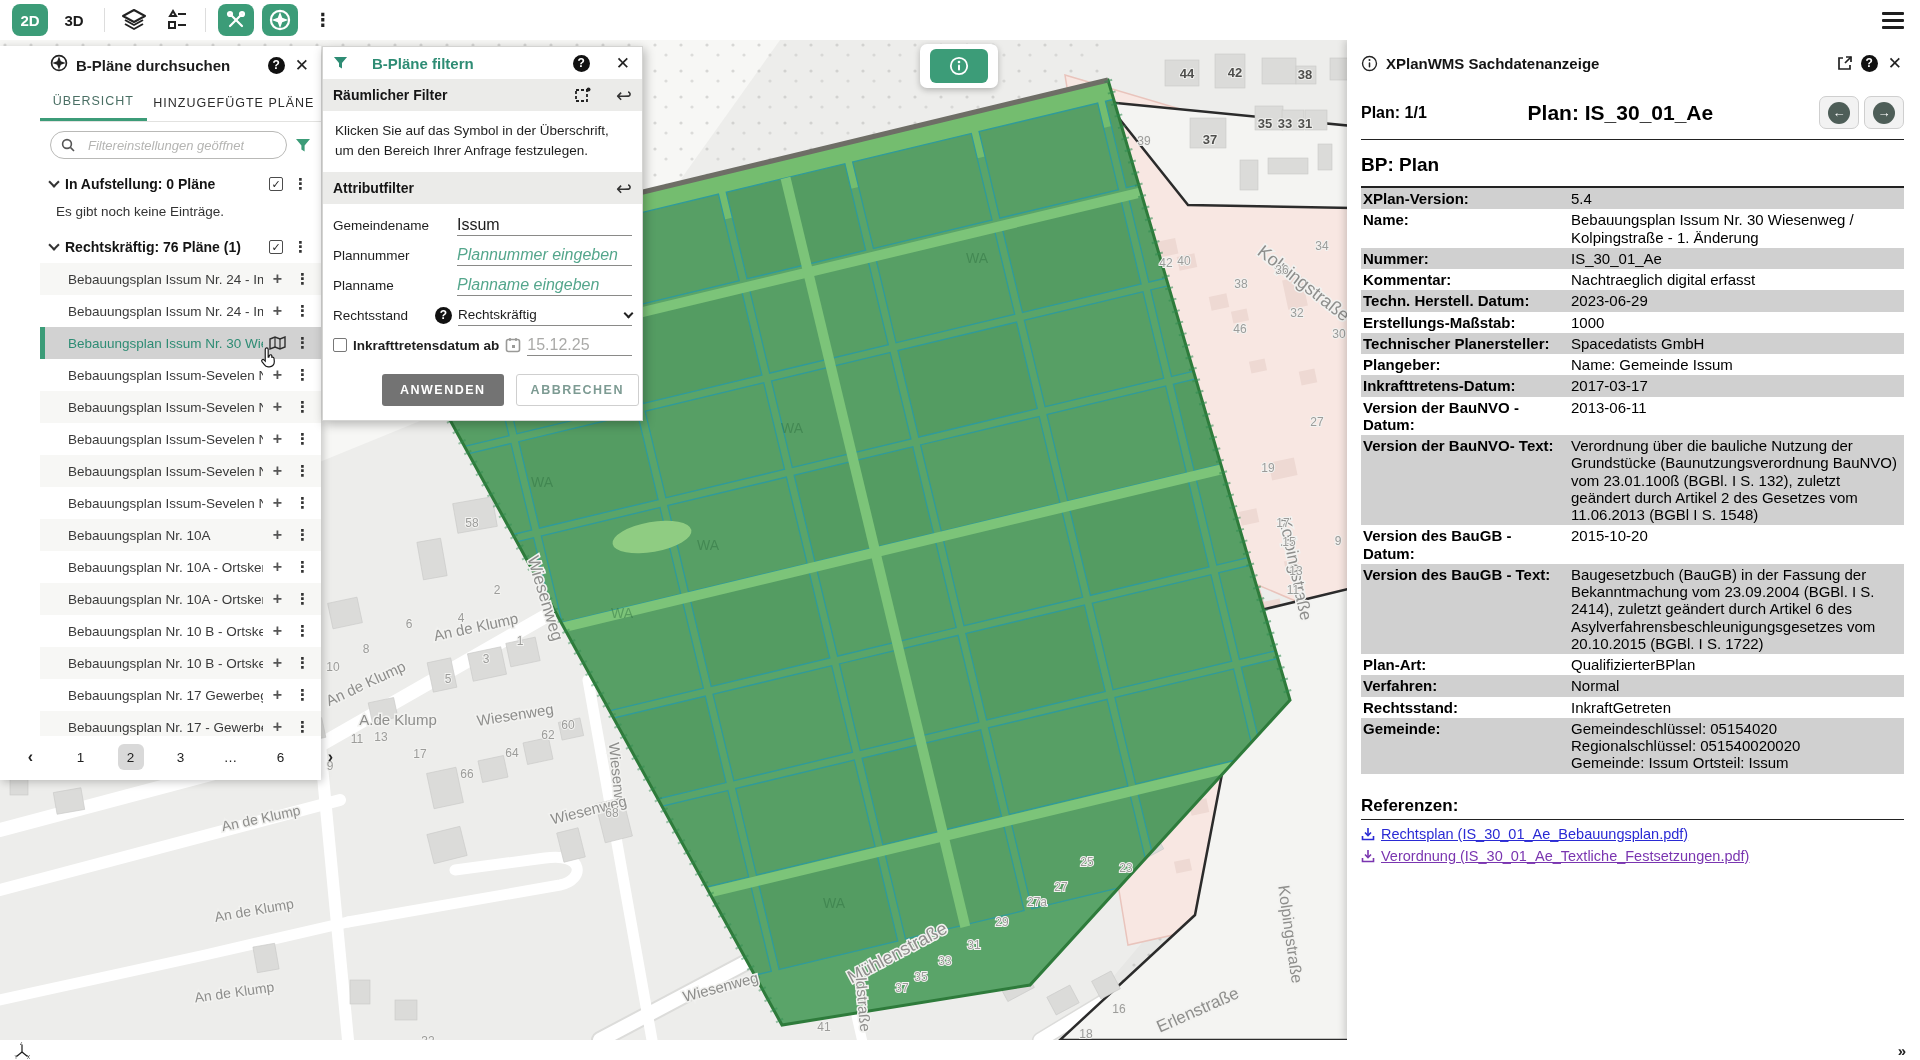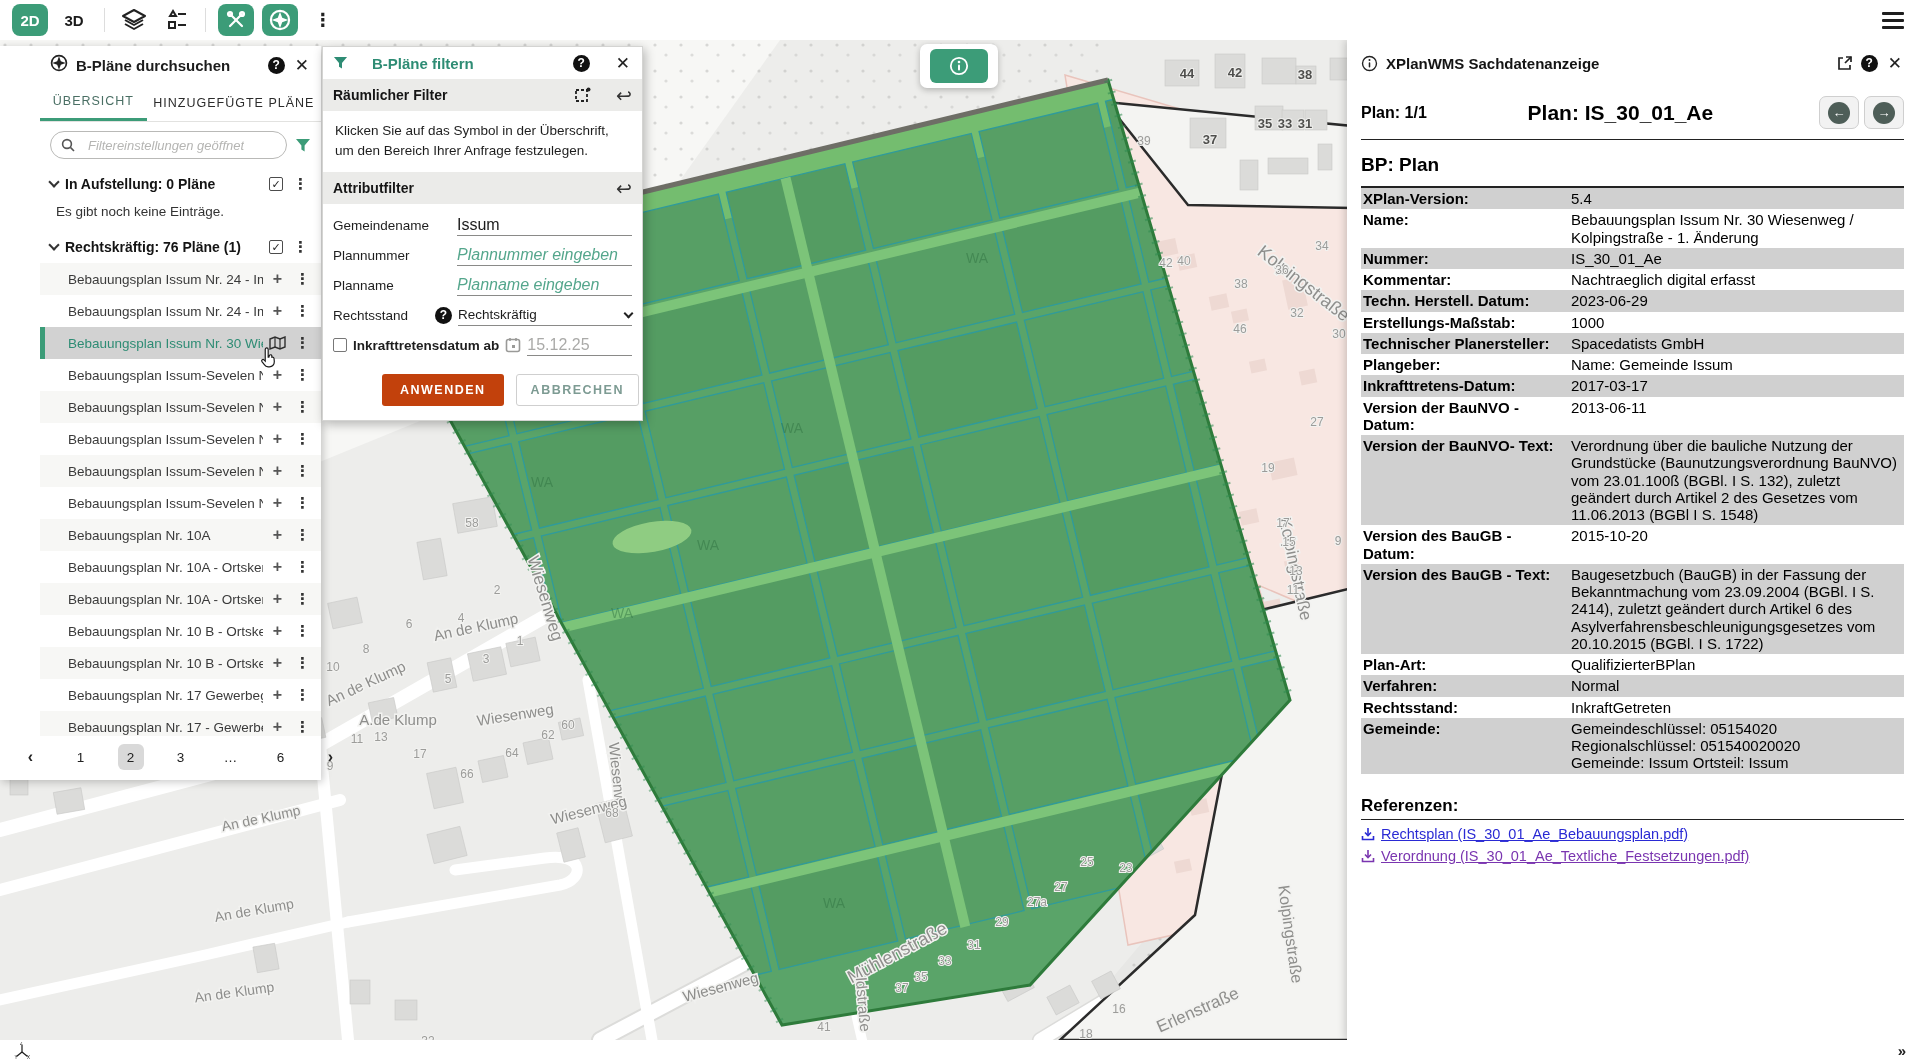--- a/index.html
+++ b/index.html
@@ -83,21 +83,21 @@
   .hint{font-size:13.5px;color:#1e1e1e;padding:10px 12px 12px 12px;line-height:1.45;}
   #fd-form{padding:6px 10px 0 10px;}
   .frow{display:flex;align-items:center;min-height:30px;gap:6px;}
   .flabel{flex:0 0 118px;font-size:13.5px;color:#1e1e1e;}
   .finput{flex:1;border-bottom:1px solid #8a8a88;font-size:16px;color:#1c1c1c;height:22px;display:flex;align-items:center;cursor:text;}
   .finput.ph{color:#54a68c;font-style:italic;}
   .finput.gray{color:#aaaaa8;}
   .fselect{flex:1;border-bottom:1px solid #8a8a88;font-size:13.5px;color:#1c1c1c;height:22px;display:flex;align-items:center;cursor:pointer;}
   .fselect .schev{margin-left:auto;width:7px;height:7px;border-right:2px solid #222;border-bottom:2px solid #222;transform:rotate(45deg);margin-top:-3px;}
   #fd-buttons{display:flex;justify-content:center;gap:12px;padding:14px 0 14px 56px;}
-  #btn-apply{background:#c2410c;color:#fff;border:none;border-radius:3px;font-weight:bold;font-size:12.5px;
+  #btn-apply{background:#737373;color:#fff;border:none;border-radius:3px;font-weight:bold;font-size:12.5px;
     letter-spacing:1.5px;padding:8px 18px;cursor:pointer;}
   #btn-cancel{background:#fff;color:#7d9b93;border:1px solid #cfcfcf;border-radius:3px;font-weight:bold;font-size:12.5px;
     letter-spacing:1.5px;padding:8px 14px;cursor:pointer;}
 
   
   #info-panel{position:absolute;right:0;top:40px;width:573px;height:1000px;background:#fff;z-index:29;
     box-shadow:-2px 0 8px rgba(0,0,0,.18);padding:8px 16px 0 14px;margin-left:41px;}
   #ip-head{display:flex;align-items:center;gap:8px;height:30px;}
   #ip-head .iptitle{font-weight:bold;font-size:15px;color:#141414;flex:1;}
   #plan-nav{display:flex;align-items:center;margin:18px 0 10px 0;}

